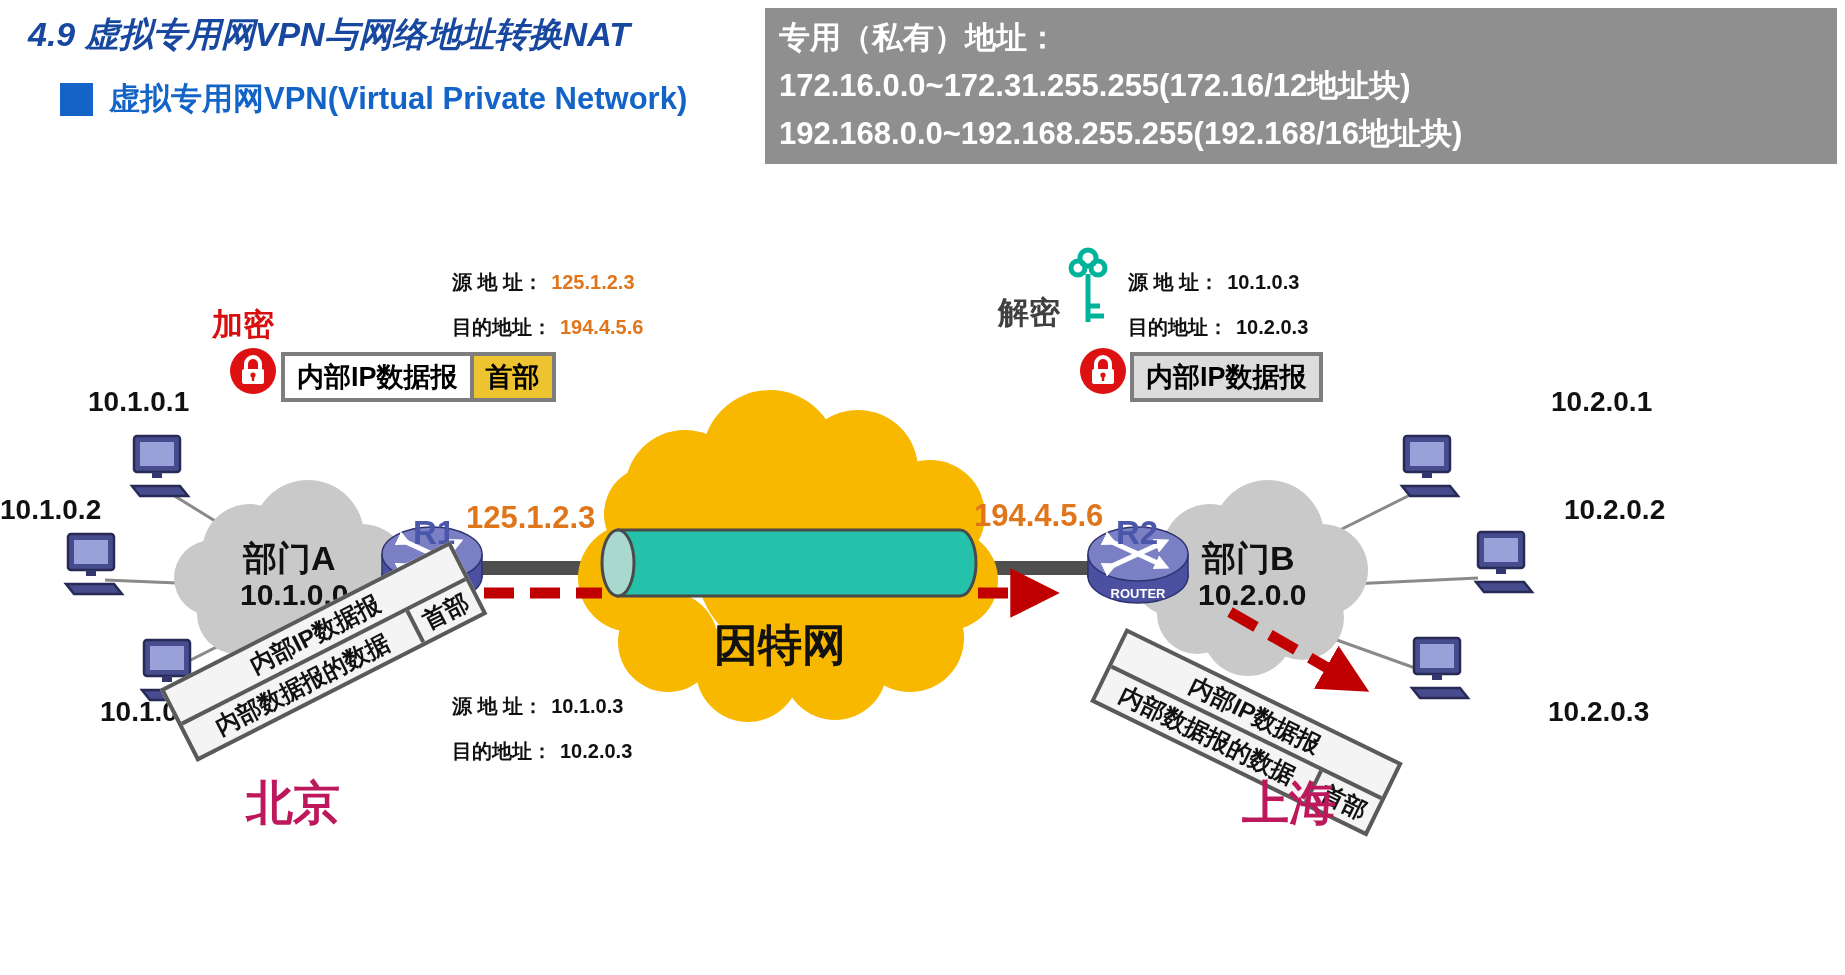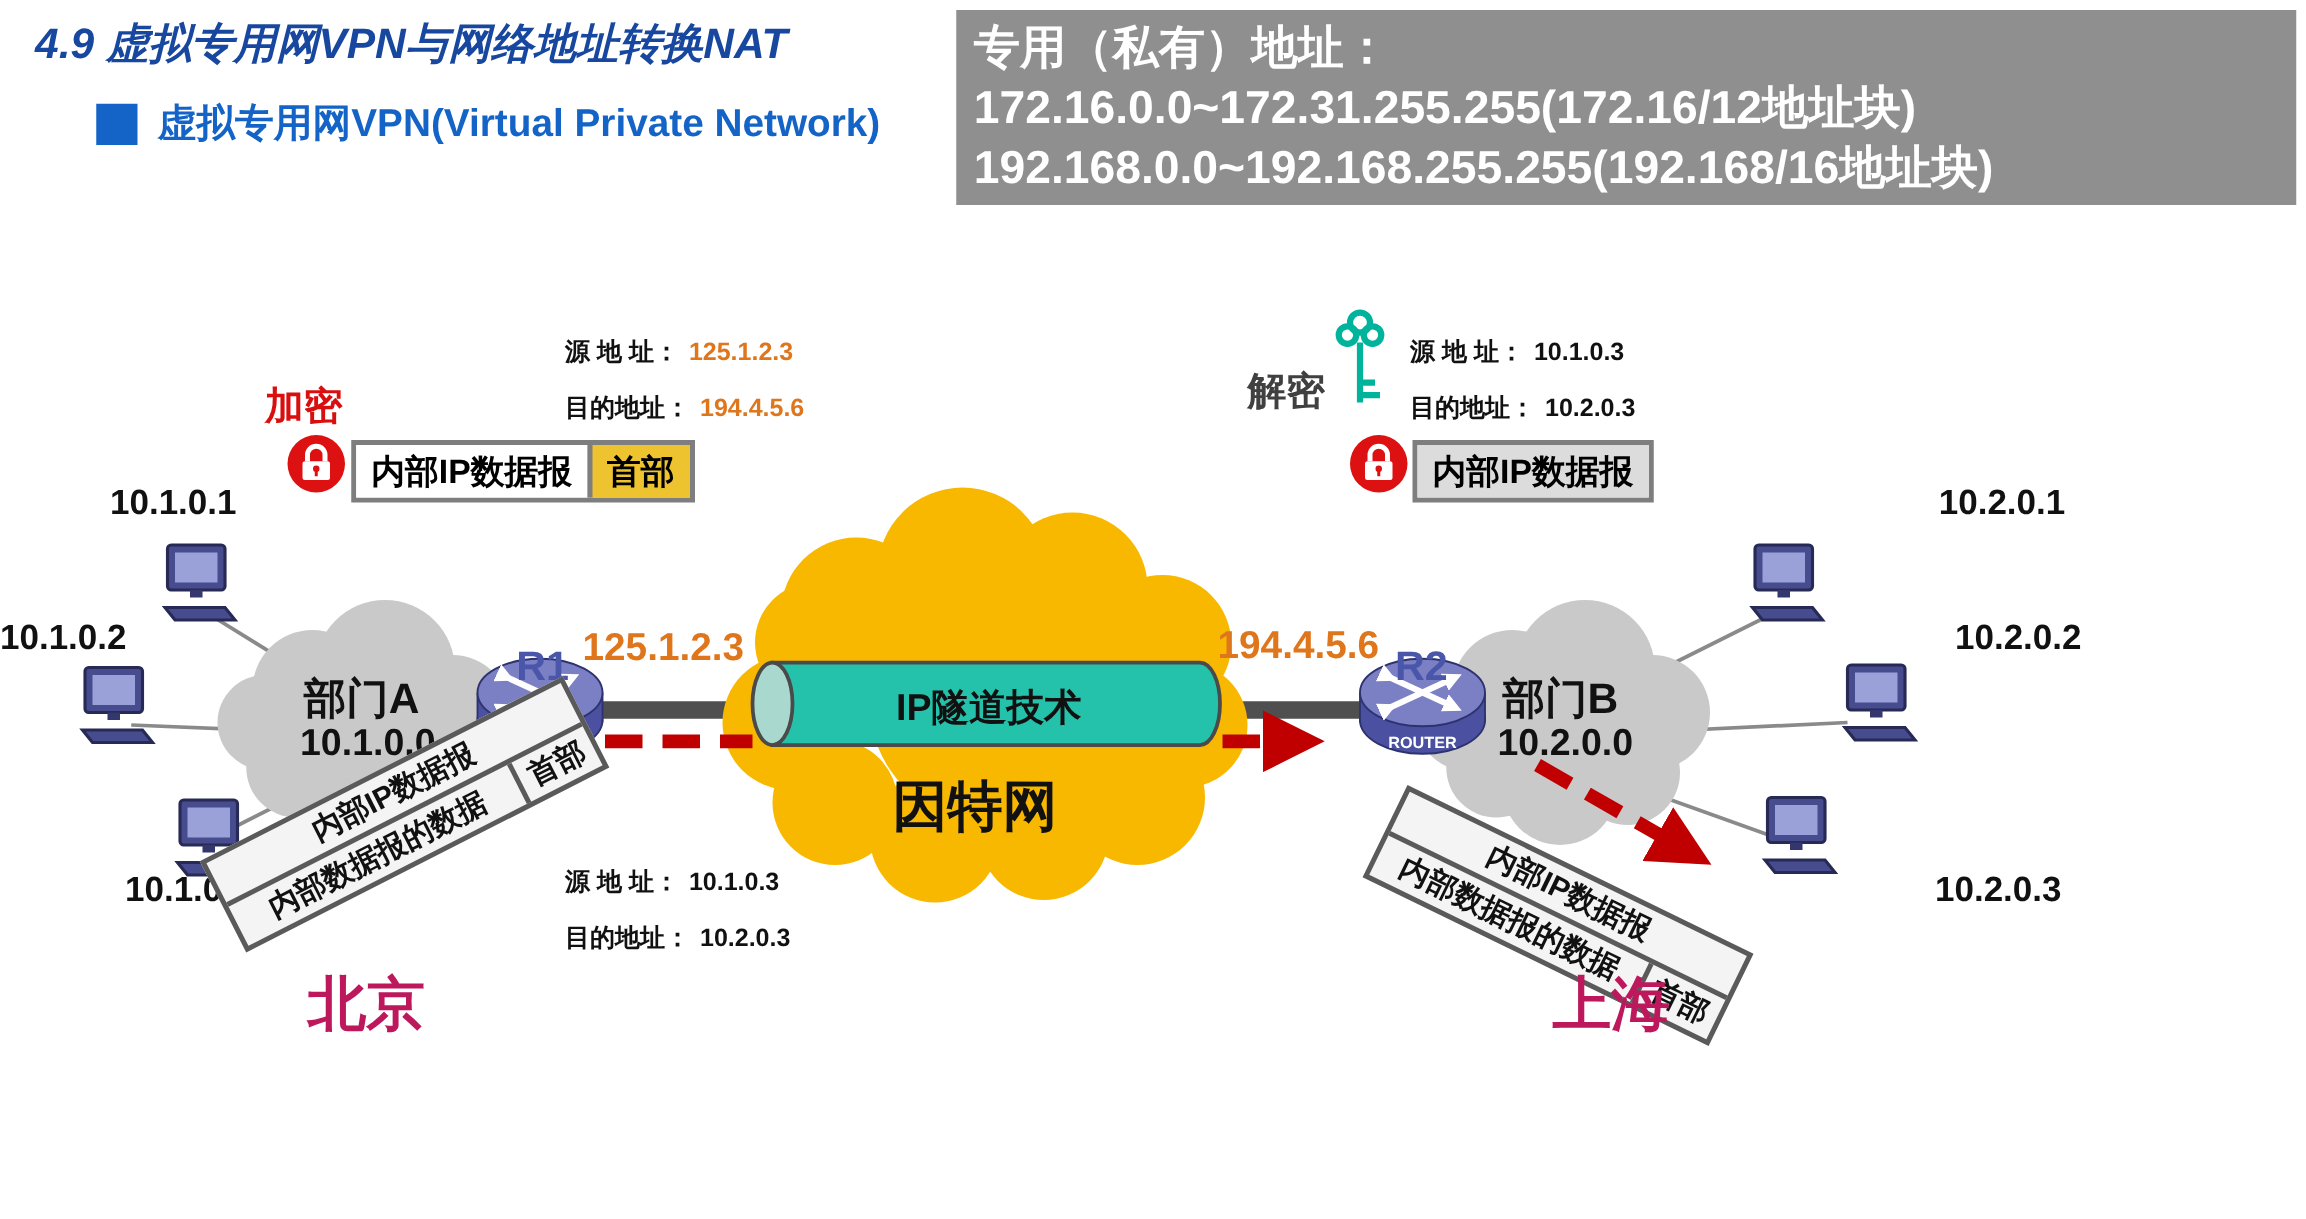--- a/index.html
+++ b/index.html
@@ -3,26 +3,26 @@
 <meta charset="utf-8">
 <style>
   html,body { margin:0; padding:0; background:#fff; }
   body { font-family:"Liberation Sans","DejaVu Sans",sans-serif; }
   .stage { position:relative; width:1845px; height:975px; background:#fff; overflow:hidden; }
   .diagram { position:absolute; left:0; top:0; width:1845px; height:975px; }
   .t { position:absolute; font-weight:bold; white-space:nowrap; color:#111; }
   .abs { position:absolute; }
 
   .page-title { left:28px; top:12px; font-size:34px; color:#17479e;font-style:italic; }
-  .subtitle-row { left:77px; top:78px; display:flex; align-items:center; gap:16px; }
+  .subtitle-row { left:60px; top:78px; display:flex; align-items:center; gap:16px; }
   .bullet { width:33px; height:33px; background:#1464c8; display:inline-block; }
   .subtitle { font-size:31px; color:#1464c8; font-weight:bold; }
 
   .addr-box { left:765px; top:8px; width:1044px; background:#8f8f8f; color:#fff;
-              font-size:37px; line-height:48px; padding:6px 14px; }
+              font-size:31px; line-height:48px; padding:6px 14px; }
 
   .encrypt { left:212px; top:304px; font-size:31px; color:#d90f0f; }
   .decrypt { left:998px; top:292px; font-size:31px; color:#404040; }
 
   .packet { display:flex; border:4px solid #7e7e7e; font-size:27px; font-weight:bold; }
   .packet .cell { line-height:42px; padding:0 12px; background:#fff; }
   .packet .hdr  { background:#eec330; border-left:4px solid #7e7e7e; }
   .packet-right .cell { background:#dcdcdc; }
 
   .addr-pair .arow { line-height:45px; font-size:20px; }
@@ -259,21 +259,20 @@
   <div class="t deptname" style="left:243px; top:536px;">部门A</div>
   <div class="t deptnet" style="left:240px; top:578px;">10.1.0.0</div>
   <div class="t deptname" style="left:1202px; top:536px;">部门B</div>
   <div class="t deptnet" style="left:1198px; top:578px;">10.2.0.0</div>
 
   <div class="t rlabel" style="left:413px; top:482px;">R1</div>
   <div class="t rip" style="left:466px; top:500px;">125.1.2.3</div>
   <div class="t rlabel" style="left:1116px; top:482px;">R2</div>
   <div class="t rip" style="left:974px; top:498px;">194.4.5.6</div>
 
-  <div class="t tunnel-lbl">IP隧道技术</div>
   <div class="t internet-lbl">因特网</div>
 
   <div class="t addr-pair" style="left:452px; top:684px;">
     <div class="arow">
       <span class="albl">源 地 址：</span><span class="aval black">10.1.0.3</span>
     </div>
     <div class="arow">
       <span class="albl">目的地址：</span><span class="aval black">10.2.0.3</span>
     </div>
   </div>

